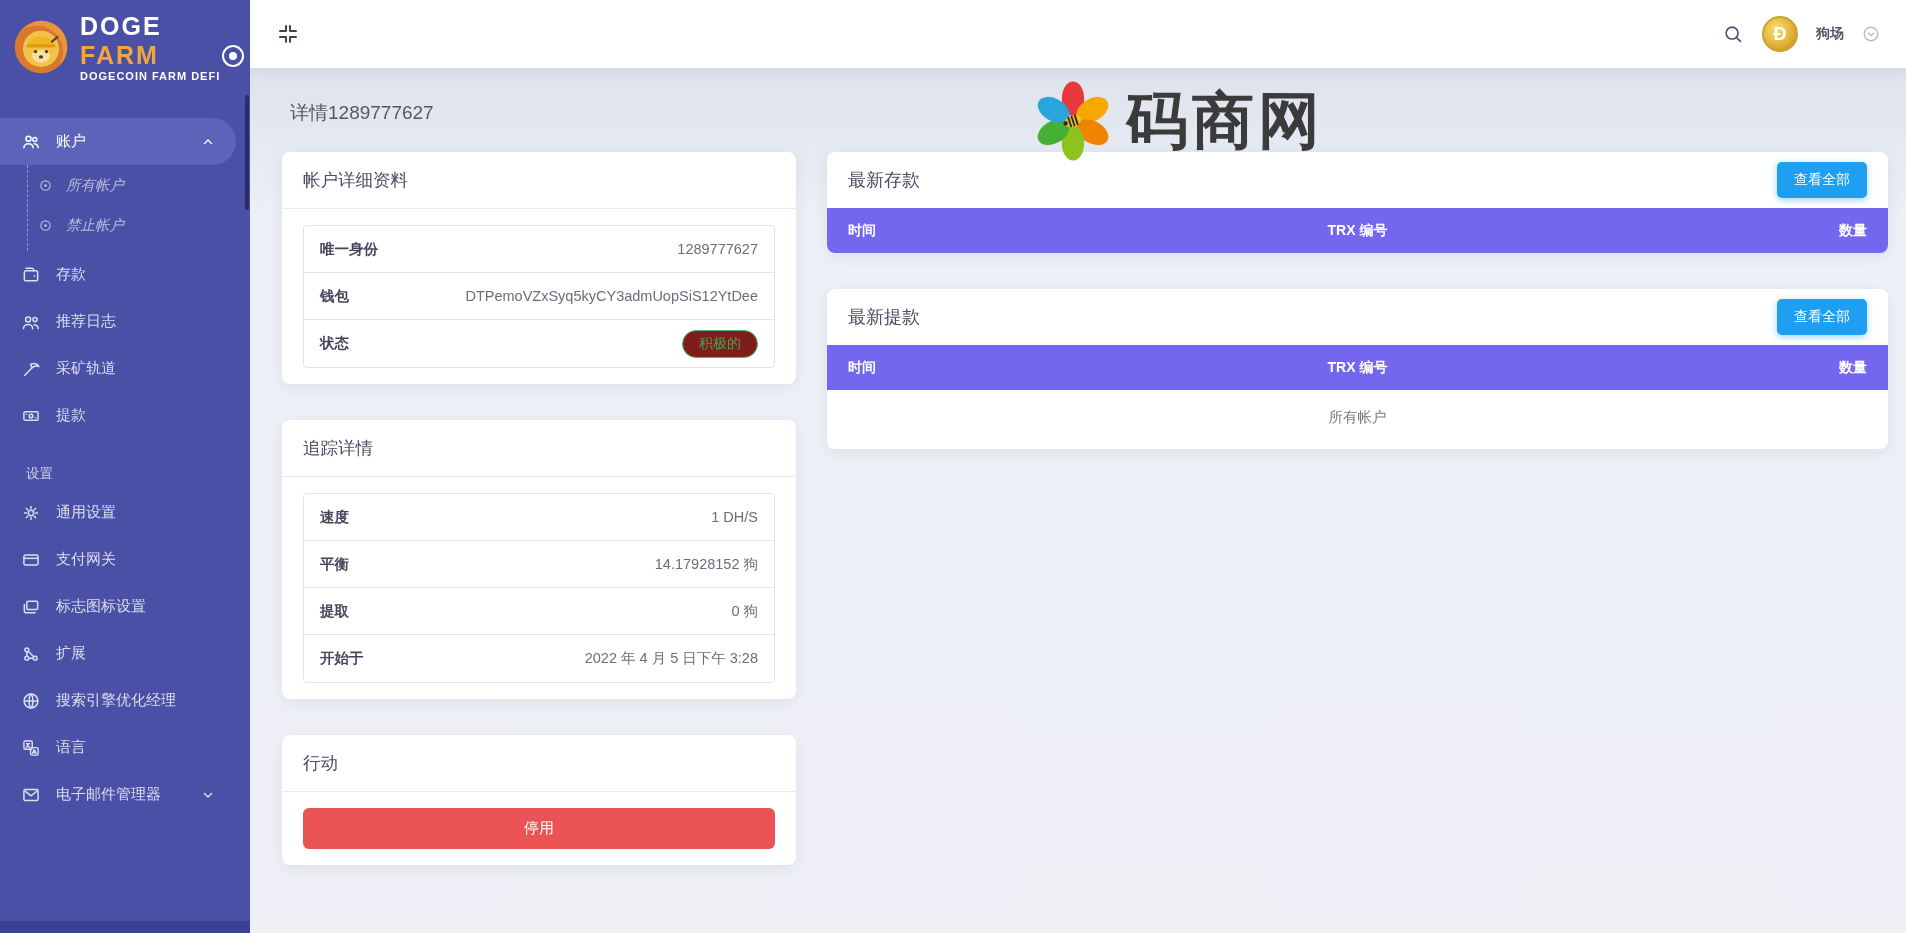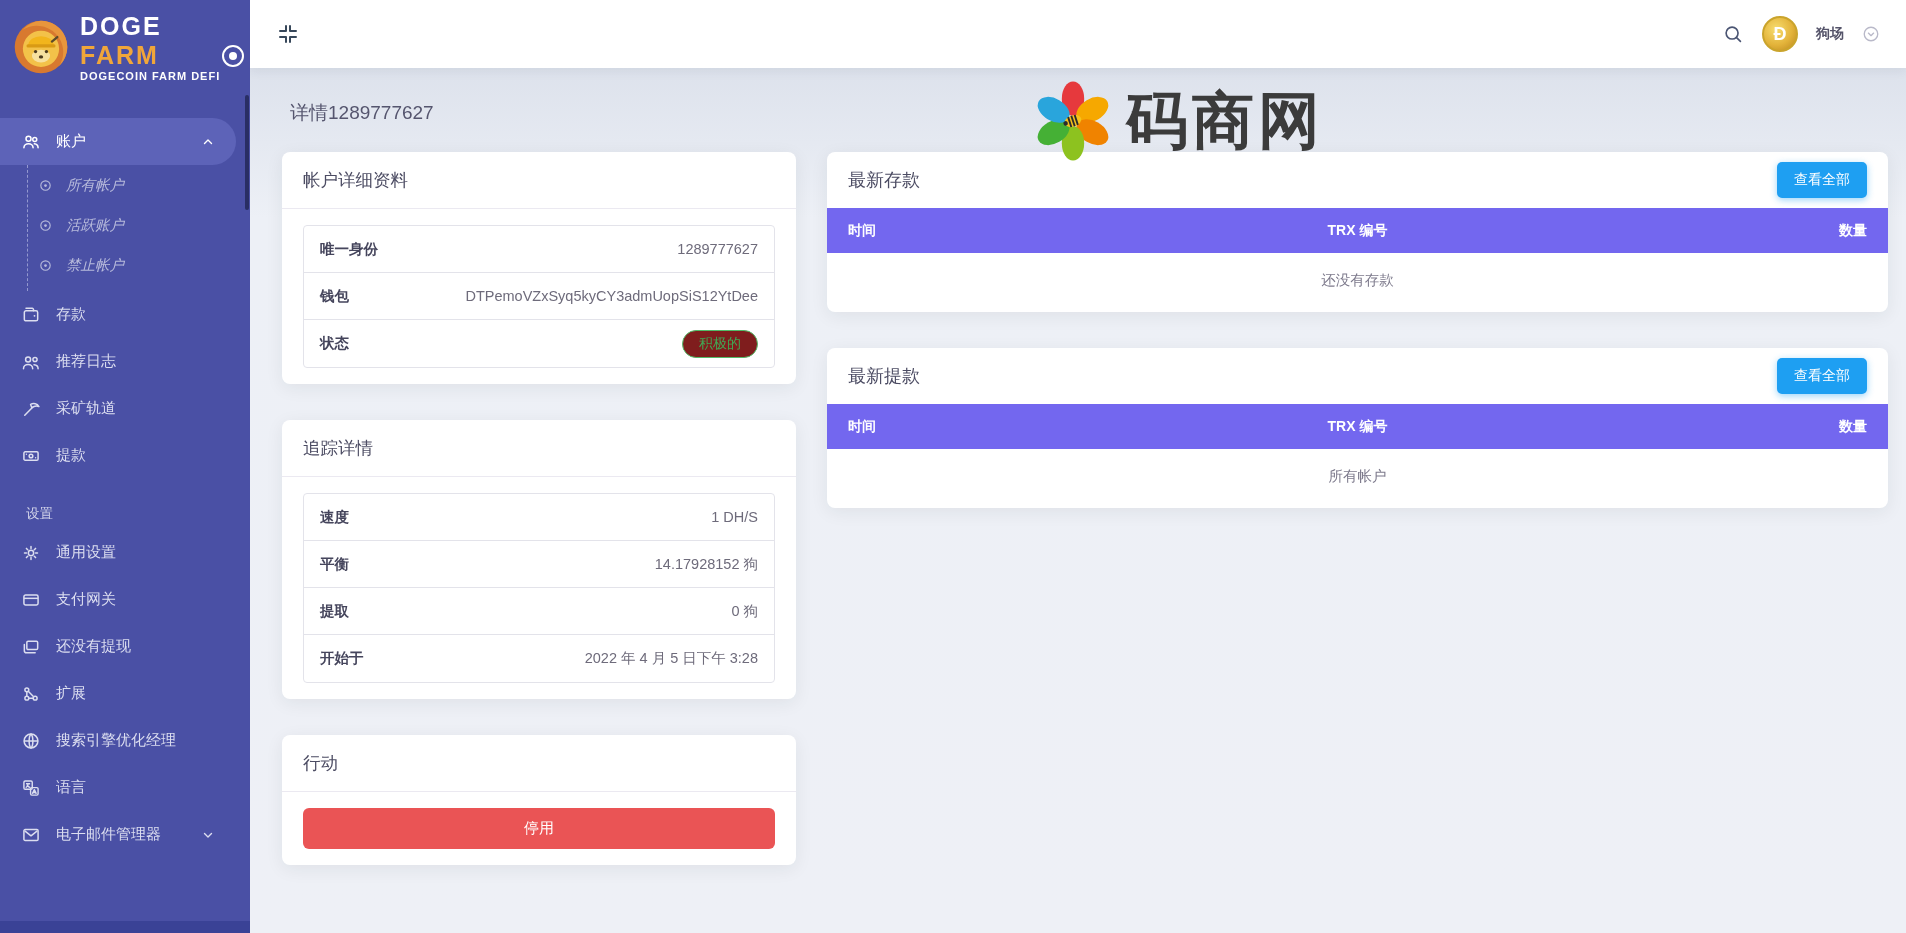--- a/index.html
+++ b/index.html
@@ -170,29 +170,20 @@
           </span>
         <span>所有帐户</span>
       </div>
       <div class="subitem">
         <span>
             <svg width="15" height="15" viewBox="0 0 24 24" fill="none" stroke="currentColor" stroke-width="1.8">
               <circle cx="12" cy="12" r="7.5"></circle>
               <circle cx="12" cy="12" r="2.2" fill="currentColor" stroke="none"></circle>
             </svg>
           </span>
-        <span>活跃账户</span>
-      </div>
-      <div class="subitem">
-        <span>
-            <svg width="15" height="15" viewBox="0 0 24 24" fill="none" stroke="currentColor" stroke-width="1.8">
-              <circle cx="12" cy="12" r="7.5"></circle>
-              <circle cx="12" cy="12" r="2.2" fill="currentColor" stroke="none"></circle>
-            </svg>
-          </span>
         <span>禁止帐户</span>
       </div>
     </div>
 
     <div class="item">
       <span>
           <svg width="20" height="20" viewBox="0 0 24 24" fill="none" stroke="currentColor" stroke-width="1.8" stroke-linecap="round">
             <rect x="4" y="7" width="16" height="12" rx="2"></rect>
             <path d="M15 7V5.5A1.5 1.5 0 0 0 13.5 4H6"></path>
             <circle cx="16.2" cy="13" r="1.1" fill="currentColor" stroke="none"></circle>
@@ -256,21 +247,21 @@
       <span>支付网关</span>
     </div>
 
     <div class="item">
       <span>
           <svg width="20" height="20" viewBox="0 0 24 24" fill="none" stroke="currentColor" stroke-width="1.8" stroke-linecap="round">
             <rect x="7" y="5" width="13" height="10" rx="1.5"></rect>
             <path d="M4 9v7.5A2.5 2.5 0 0 0 6.5 19H17"></path>
           </svg>
         </span>
-      <span>还没有提现</span>
+      <span>标志图标设置</span>
     </div>
 
     <div class="item">
       <span>
           <svg width="20" height="20" viewBox="0 0 24 24" fill="none" stroke="currentColor" stroke-width="1.8">
             <circle cx="7" cy="7" r="2.3"></circle>
             <circle cx="7" cy="17" r="2.3"></circle>
             <circle cx="17" cy="17" r="2.3"></circle>
             <path d="M7 9.3v5.4M9.3 17h5.4M8.7 8.7l6.2 6.2"></path>
           </svg>
@@ -432,21 +423,20 @@
       <section class="card">
         <div class="rcard-head">
           <span class="rcard-title">最新存款</span>
           <button class="btn-view-all">查看全部</button>
         </div>
         <div class="phead">
           <span class="c1">时间</span>
           <span class="c2">TRX 编号</span>
           <span class="c3">数量</span>
         </div>
-        <div class="empty-row">还没有存款</div>
       </section>
 
       <section class="card">
         <div class="rcard-head">
           <span class="rcard-title">最新提款</span>
           <button class="btn-view-all">查看全部</button>
         </div>
         <div class="phead">
           <span class="c1">时间</span>
           <span class="c2">TRX 编号</span>

